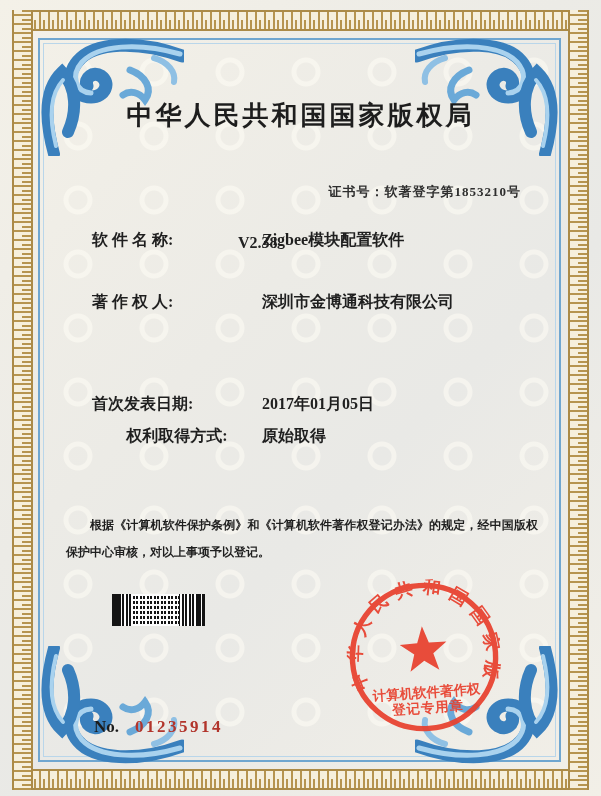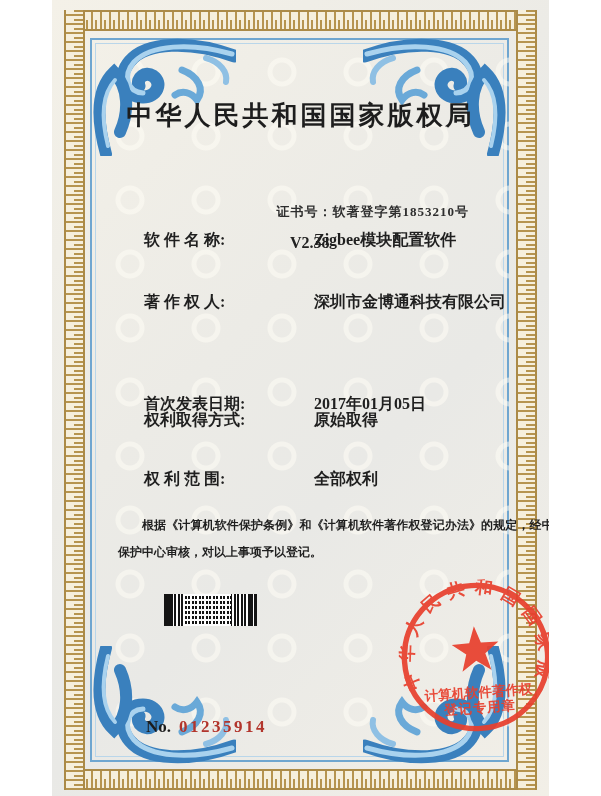--- a/index.html
+++ b/index.html
@@ -1,20 +1,20 @@
 <!DOCTYPE html>
 <html><head>
 <meta charset="utf-8">
 <style>
   * { margin:0; padding:0; box-sizing:border-box; }
   html,body { background:#ffffff; }
   body { font-family:"Liberation Serif","DejaVu Serif",serif; }
 
   .page {
-    position:relative; width:497px; height:796px; margin:0 auto;
+    position:relative; width:601px; height:796px; margin:0 auto;
     background:linear-gradient(135deg,#f4f1e8 0%, #ecebe6 40%, #e9e9e6 60%, #f2efe7 100%);
     overflow:hidden;
   }
 
   
   .gold-strip { position:absolute; background-color:#f6efdc; }
   .gold-h {
     left:12px; right:12px; height:21px;
     border-top:2px solid #ab8a47; border-bottom:2px solid #ab8a47;
     background-image:
@@ -61,31 +61,31 @@
   .authority {
     position:absolute; top:98px; left:0; right:0; text-align:center;
     font-size:26px; font-weight:bold; letter-spacing:3px; color:#1d1d1d;
   }
   .cert-title {
     position:absolute; top:136px; left:0; right:0; text-align:center;
     font-size:31px; font-weight:bold; letter-spacing:4px; color:#151515;
   }
   .cert-no-line {
     position:absolute; top:183px; right:80px;
-    font-size:13px; font-weight:600; color:#2e2e2e; letter-spacing:1px;margin-top:20px;
+    font-size:13px; font-weight:600; color:#2e2e2e; letter-spacing:1px;
   }
 
   .field { position:absolute; left:68px; font-size:16px; font-weight:600; color:#1f1f1f; white-space:pre; }
   .field .lbl { display:inline-block; width:170px; font-weight:700; }
   .field .val { font-weight:600; }
   .f0 { top:212px; } .f0b { top:234px; left:238px; position:absolute; font-size:16px; font-weight:700; }
   .f1 { top:274px; }
   .f2 { top:337px; }
   .f3 { top:376px; }
-  .f4 { top:392px; }
+  .f4 { top:408px;text-align:center; }
   .f5 { top:451px; }
   .f6 { top:481px; }
 
   .statement {
     position:absolute; top:512px; left:66px; width:472px;
     font-size:12px; font-weight:600; line-height:2.25; text-indent:2em;
     color:#1f1f1f; text-align:justify;
   }
 
   .barcode { position:absolute; left:112px; top:594px; width:93px; height:32px;
@@ -101,21 +101,21 @@
     background-position:0 0, 100% 0, calc(100% - 6px) 0, 20px 0, 0 0;
   }
 
   .seal { position:absolute; left:347px; top:580px; width:154px; height:154px; transform:rotate(-4deg); opacity:.93; }
 
   .issue-date {
     position:absolute; left:358px; top:706px;
     font-size:17px; font-weight:bold; letter-spacing:1.5px; color:#171717; z-index:5;
   }
   .serial { position:absolute; left:94px; top:717px; font-size:17px; }
-  .serial .no-lbl { font-weight:bold; color:#1b1b1b; margin-right:8px; }
+  .serial .no-lbl { font-weight:bold; color:#1b1b1b; margin-right:16px; }
   .serial .no-val { color:#b2352c; letter-spacing:2.5px; font-weight:600; }
 </style>
 </head>
 <body>
 
 <div class="page">
 
   <div class="gold-strip gold-h gold-top"></div>
   <div class="gold-strip gold-h gold-bottom"></div>
   <div class="gold-strip gold-v gold-left"></div>
@@ -182,23 +182,20 @@
 
 
     <div class="field f3">
       <span class="lbl">首次发表日期:</span><span class="val">2017年01月05日</span>
     </div>
 
     <div class="field f4">
       <span class="lbl">权利取得方式:</span><span class="val">原始取得</span>
     </div>
 
-    <div class="field f5">
-      <span class="lbl">权 利 范 围:</span><span class="val">全部权利</span>
-    </div>
 
 
     <p class="statement">根据《计算机软件保护条例》和《计算机软件著作权登记办法》的规定，经中国版权保护中心审核，对以上事项予以登记。</p>
 
     <div class="barcode"></div>
 
     <svg class="seal" viewBox="0 0 200 200">
       <circle cx="100" cy="100" r="93" fill="none" stroke="#e8402e" stroke-width="7"></circle>
       <path id="sealArc" d="M 28,138 A 82,82 0 1 1 172,138" fill="none"></path>
       <text font-size="23" font-weight="bold" fill="#e8402e">

